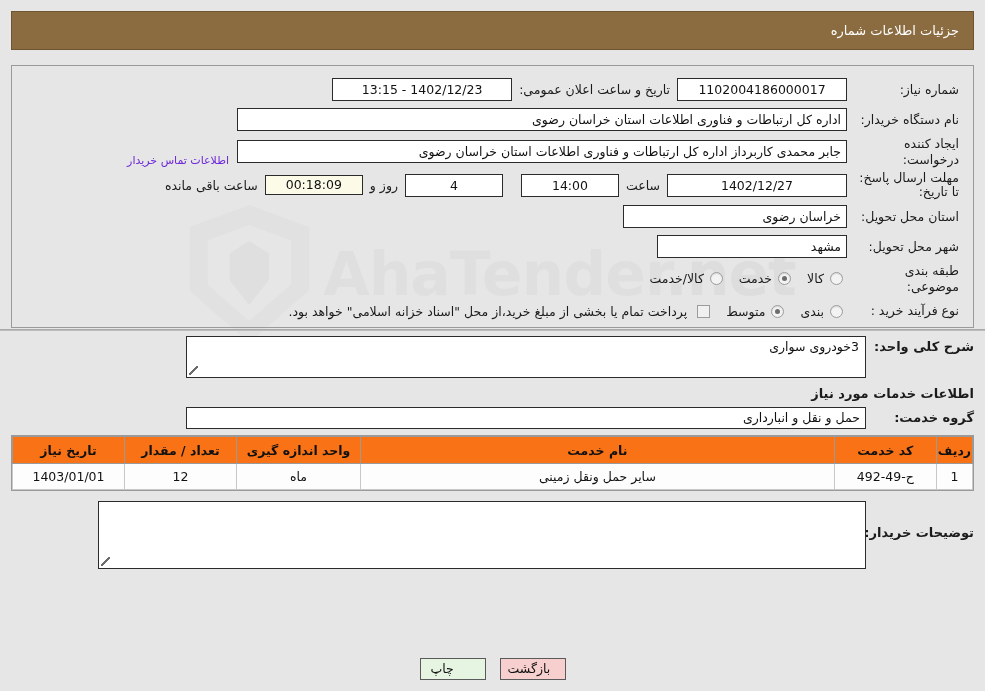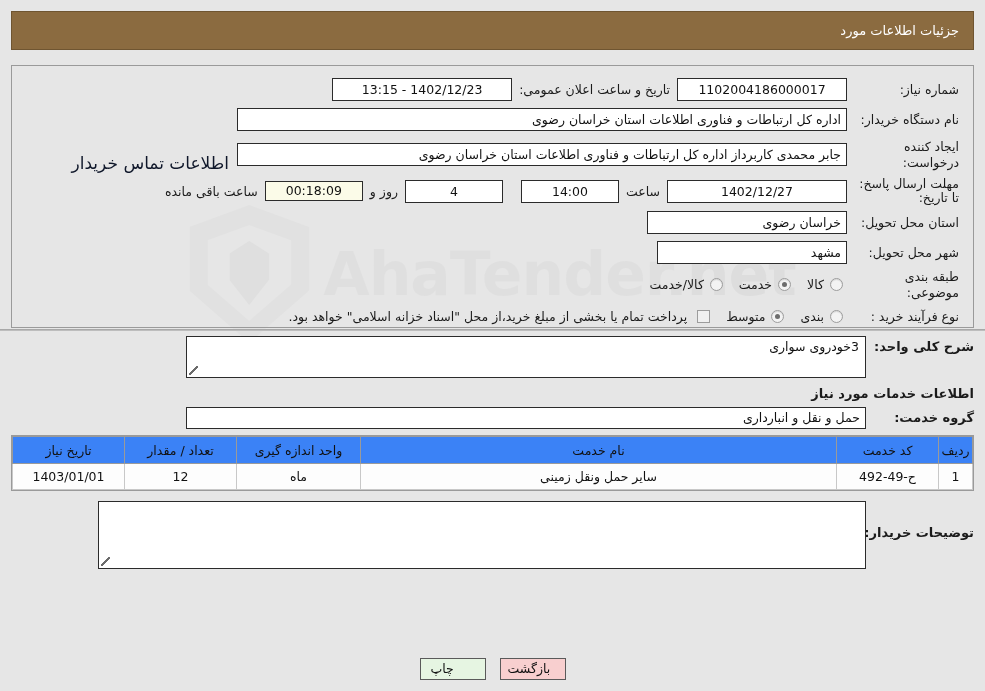--- a/index.html
+++ b/index.html
@@ -144,22 +144,22 @@
   }
   .fld.rt { text-align: right; }
 
   .inline-txt {
     font-size: 12.5px;
     color: #1b1b1b;
     padding: 0 7px;
     white-space: nowrap;
   }
   .link {
-    font-size: 17px;
-    color: #0f172a;
+    font-size: 11px;
+    color: #6d28d9;
     padding: 0 8px;
     white-space: nowrap;
     cursor: pointer;
     margin-top: 17px;
   }
   .counter {
     border: 1px solid #2b2b2b;
     background: #fbfbe8;
     height: 20px;
     line-height: 18px;
@@ -283,24 +283,24 @@
     background: #fff;
   }
   table.grid {
     width: 100%;
     border-collapse: collapse;
     font-size: 12.5px;
     color: #111;
     background: #fff;
   }
   table.grid th {
-    background: #3b82f6;
+    background: #f97316;
     border: 1px solid #9a9a9a;
     height: 27px;
-    font-weight: normal;
+    font-weight: bold;
     color: #111;
     font-size: 12.5px;
     text-align: center;
   }
   table.grid td {
     border: 1px solid #c8c8c8;
     height: 26px;
     text-align: center;
     background: #fdfdfd;
     font-size: 12.5px;
@@ -336,21 +336,21 @@
 
   <div class="watermark">
     <div class="watermark-inner">
       <div class="wm-shield"></div>
       <div class="wm-text"><span>AhaTender</span><span class="dot">.net</span></div>
     </div>
   </div>
 
   <div class="header-wrap">
     <div class="header-bar">
-      <span class="header-title">جزئیات اطلاعات مورد</span>
+      <span class="header-title">جزئیات اطلاعات شماره</span>
     </div>
   </div>
 
   <div class="panel">
     <div class="form-grid">
 
       <div class="row">
         <span class="lbl">شماره نیاز:</span>
         <span class="fld" style="width:170px">1102004186000017</span>
         <span class="inline-txt">تاریخ و ساعت اعلان عمومی:</span>
@@ -375,21 +375,21 @@
         <span class="fld" style="width:98px">14:00</span>
         <span style="width:18px"></span>
         <span class="fld" style="width:98px">4</span>
         <span class="inline-txt">روز و</span>
         <span class="counter">00:18:09</span>
         <span class="inline-txt">ساعت باقی مانده</span>
       </div>
 
       <div class="row">
         <span class="lbl">استان محل تحویل:</span>
-        <span class="fld rt" style="width:200px">خراسان رضوی</span>
+        <span class="fld rt" style="width:224px">خراسان رضوی</span>
       </div>
 
       <div class="row">
         <span class="lbl">شهر محل تحویل:</span>
         <span class="fld rt" style="width:190px">مشهد</span>
       </div>
 
       <div class="row">
         <span class="lbl">طبقه بندی موضوعی:</span>
         <span class="radio"></span>

